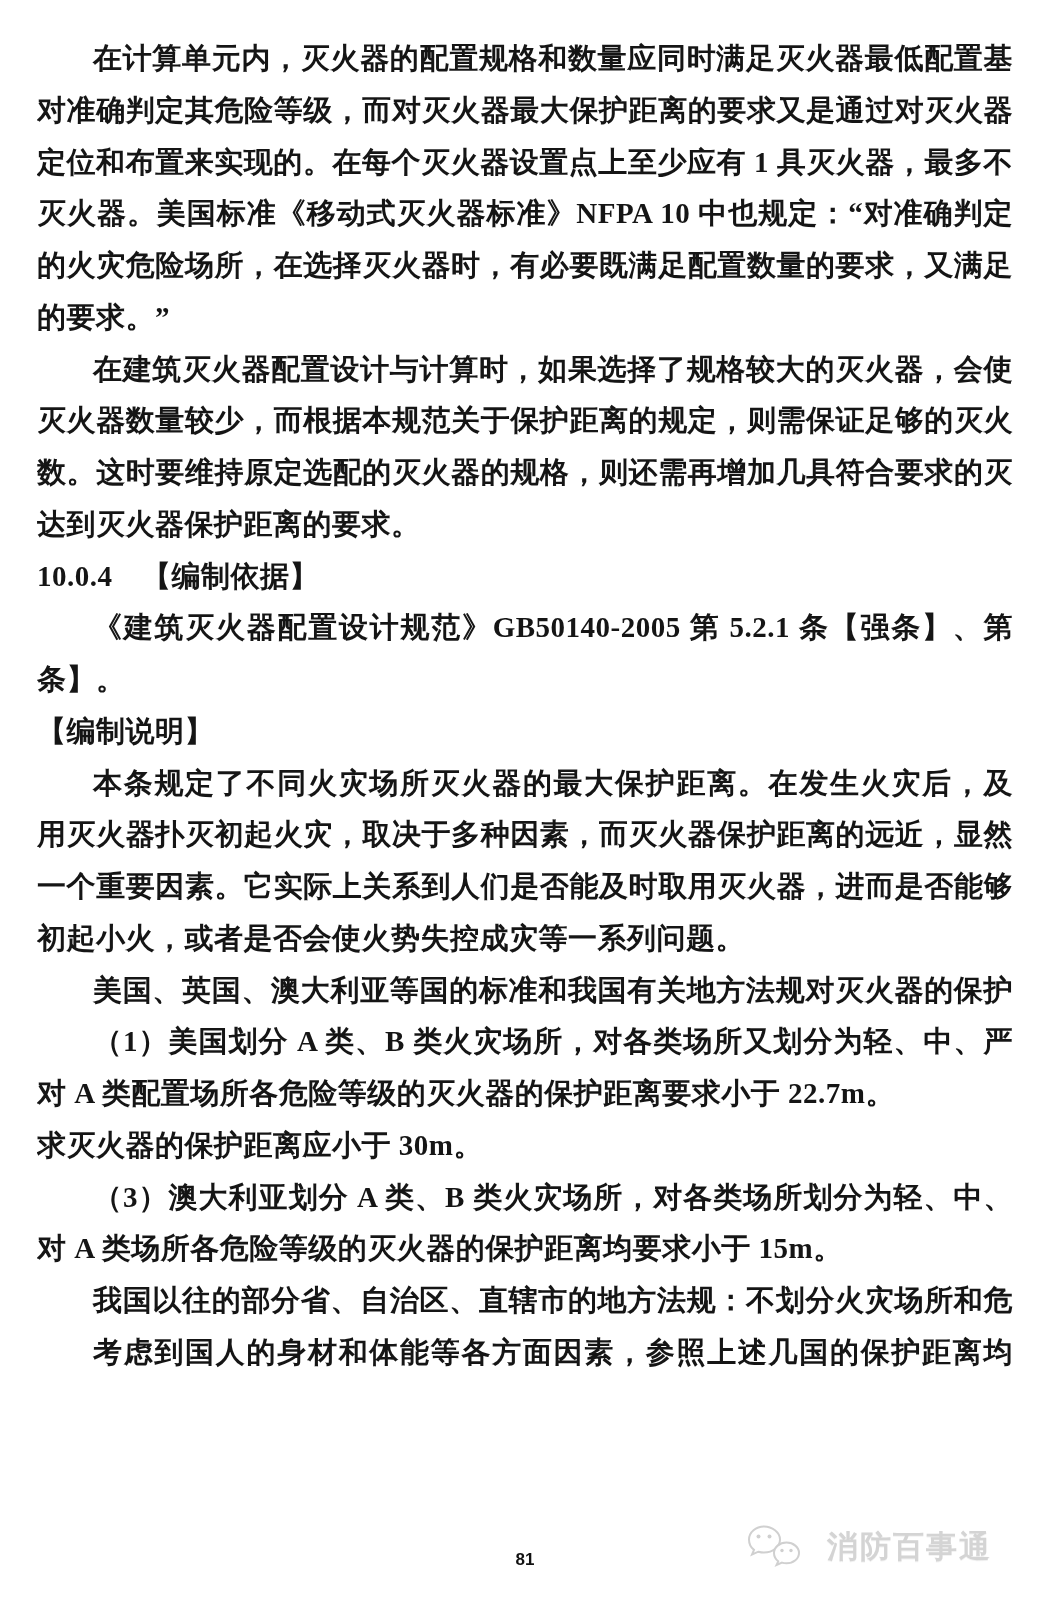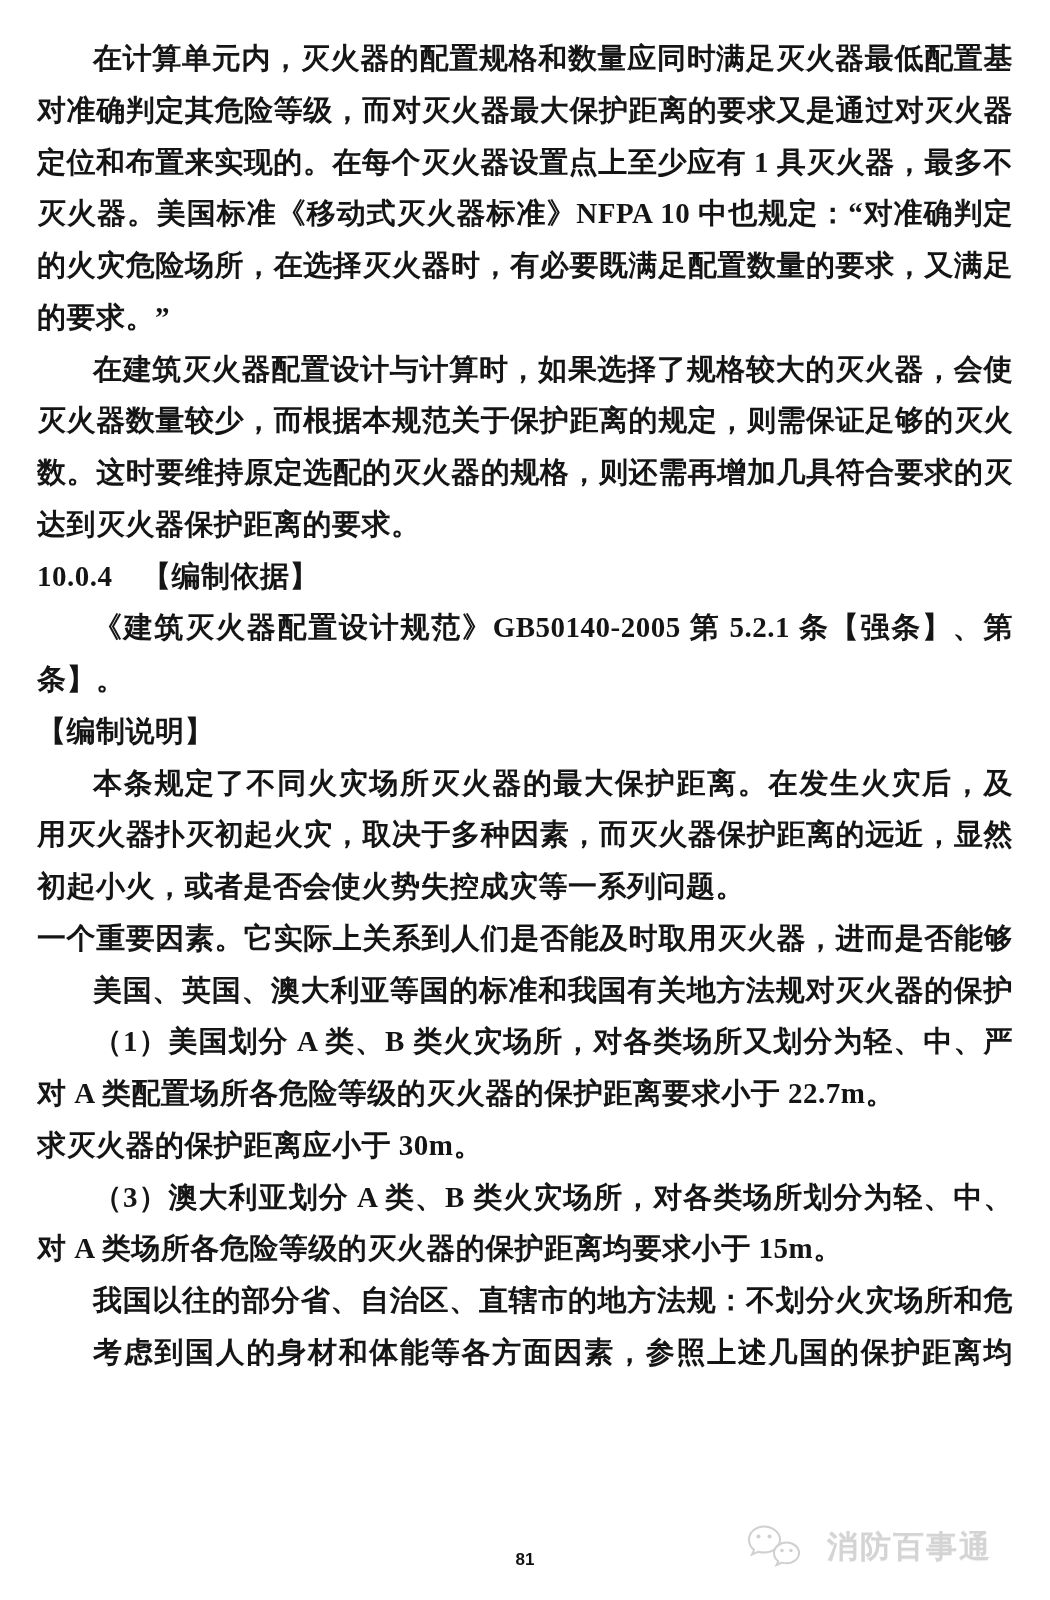--- a/index.html
+++ b/index.html
@@ -91,22 +91,22 @@
       <div class="ln">条】。</div>
     </div>
 
     <div class="para">
       <div class="ln">【编制说明】</div>
     </div>
 
     <div class="para">
       <div class="ln j ind">本条规定了不同火灾场所灭火器的最大保护距离。在发生火灾后，及时、有效地</div>
       <div class="ln j">用灭火器扑灭初起火灾，取决于多种因素，而灭火器保护距离的远近，显然是其中的</div>
+      <div class="ln j">一个重要因素。它实际上关系到人们是否能及时取用灭火器，进而是否能够迅速扑灭</div>
       <div class="ln">初起小火，或者是否会使火势失控成灾等一系列问题。</div>
-      <div class="ln j">一个重要因素。它实际上关系到人们是否能及时取用灭火器，进而是否能够迅速扑灭</div>
     </div>
 
     <div class="para">
       <div class="ln j ind">美国、英国、澳大利亚等国的标准和我国有关地方法规对灭火器的保护距离各有</div>
     </div>
 
     <div class="para">
       <div class="ln j ind">（1）美国划分 A 类、B 类火灾场所，对各类场所又划分为轻、中、严重危险级，</div>
       <div class="ln">对 A 类配置场所各危险等级的灭火器的保护距离要求小于 22.7m。</div>
     </div>

